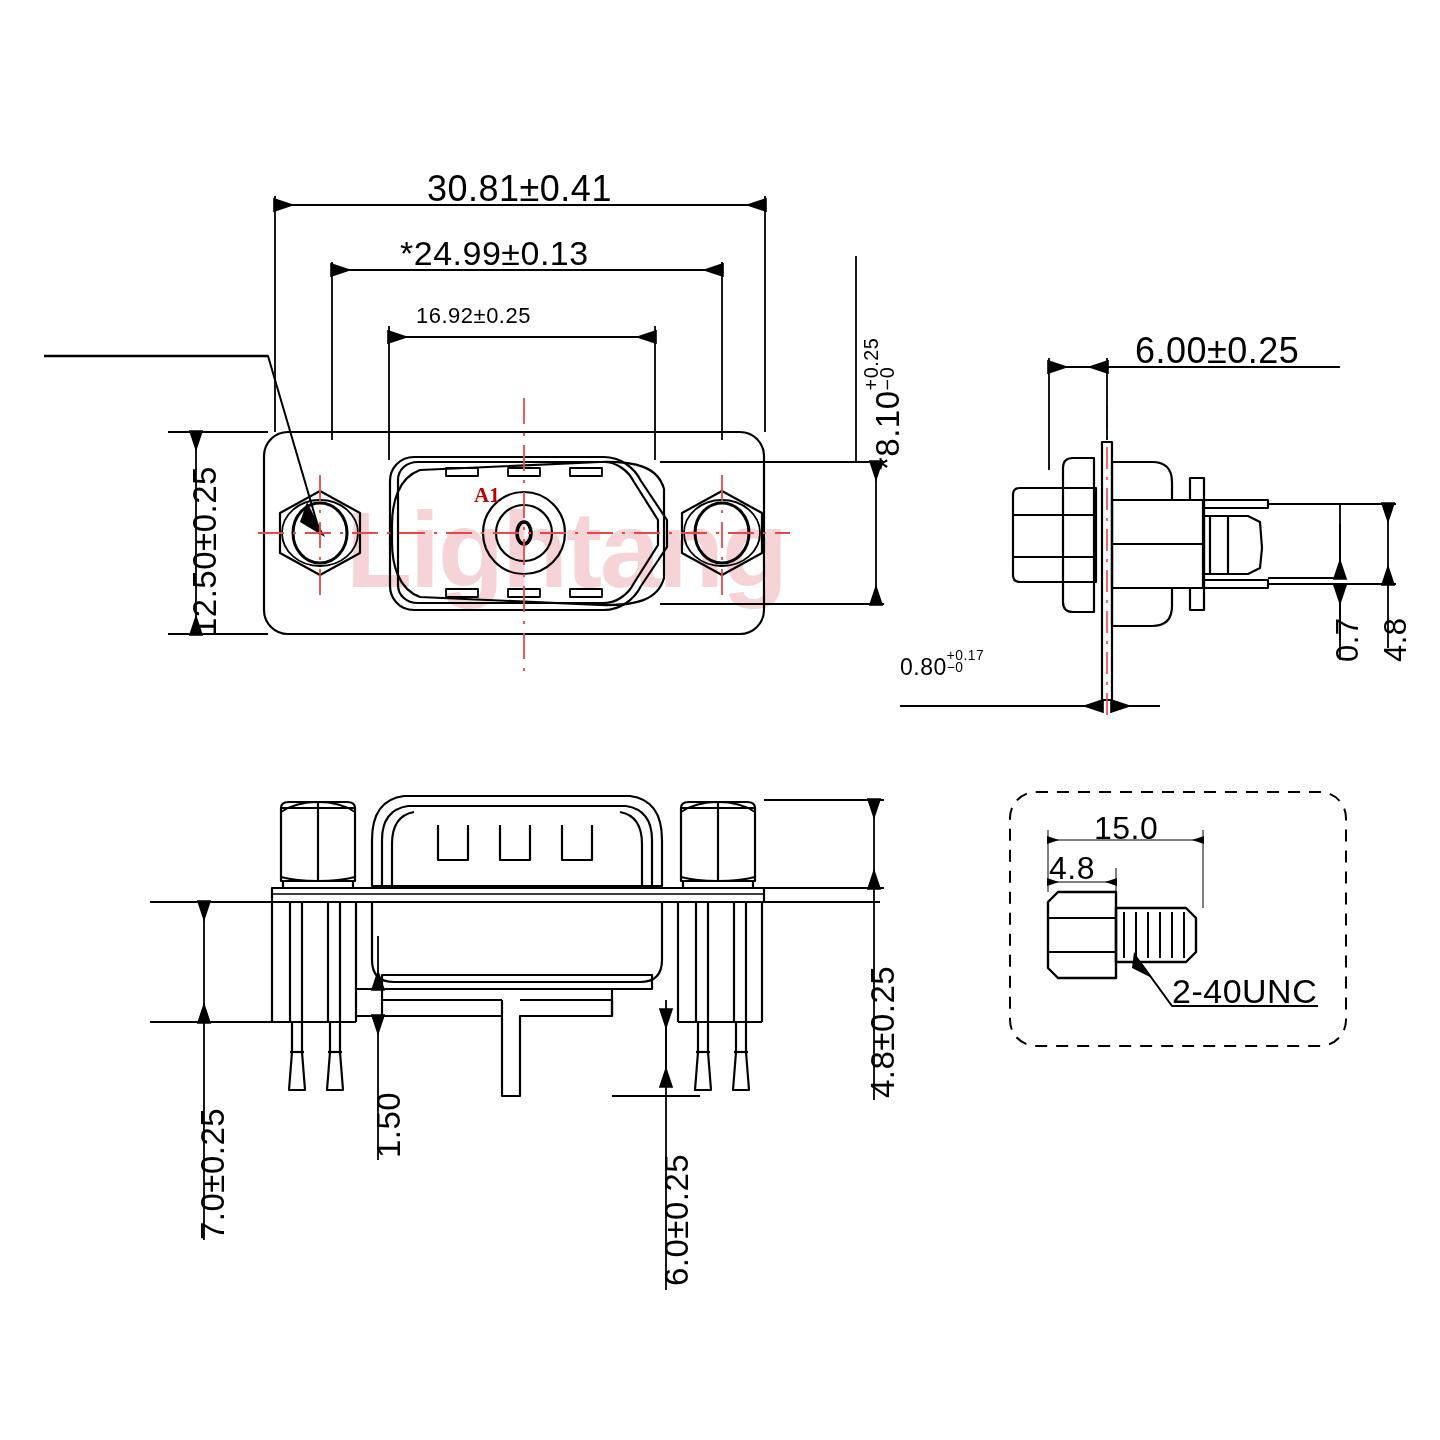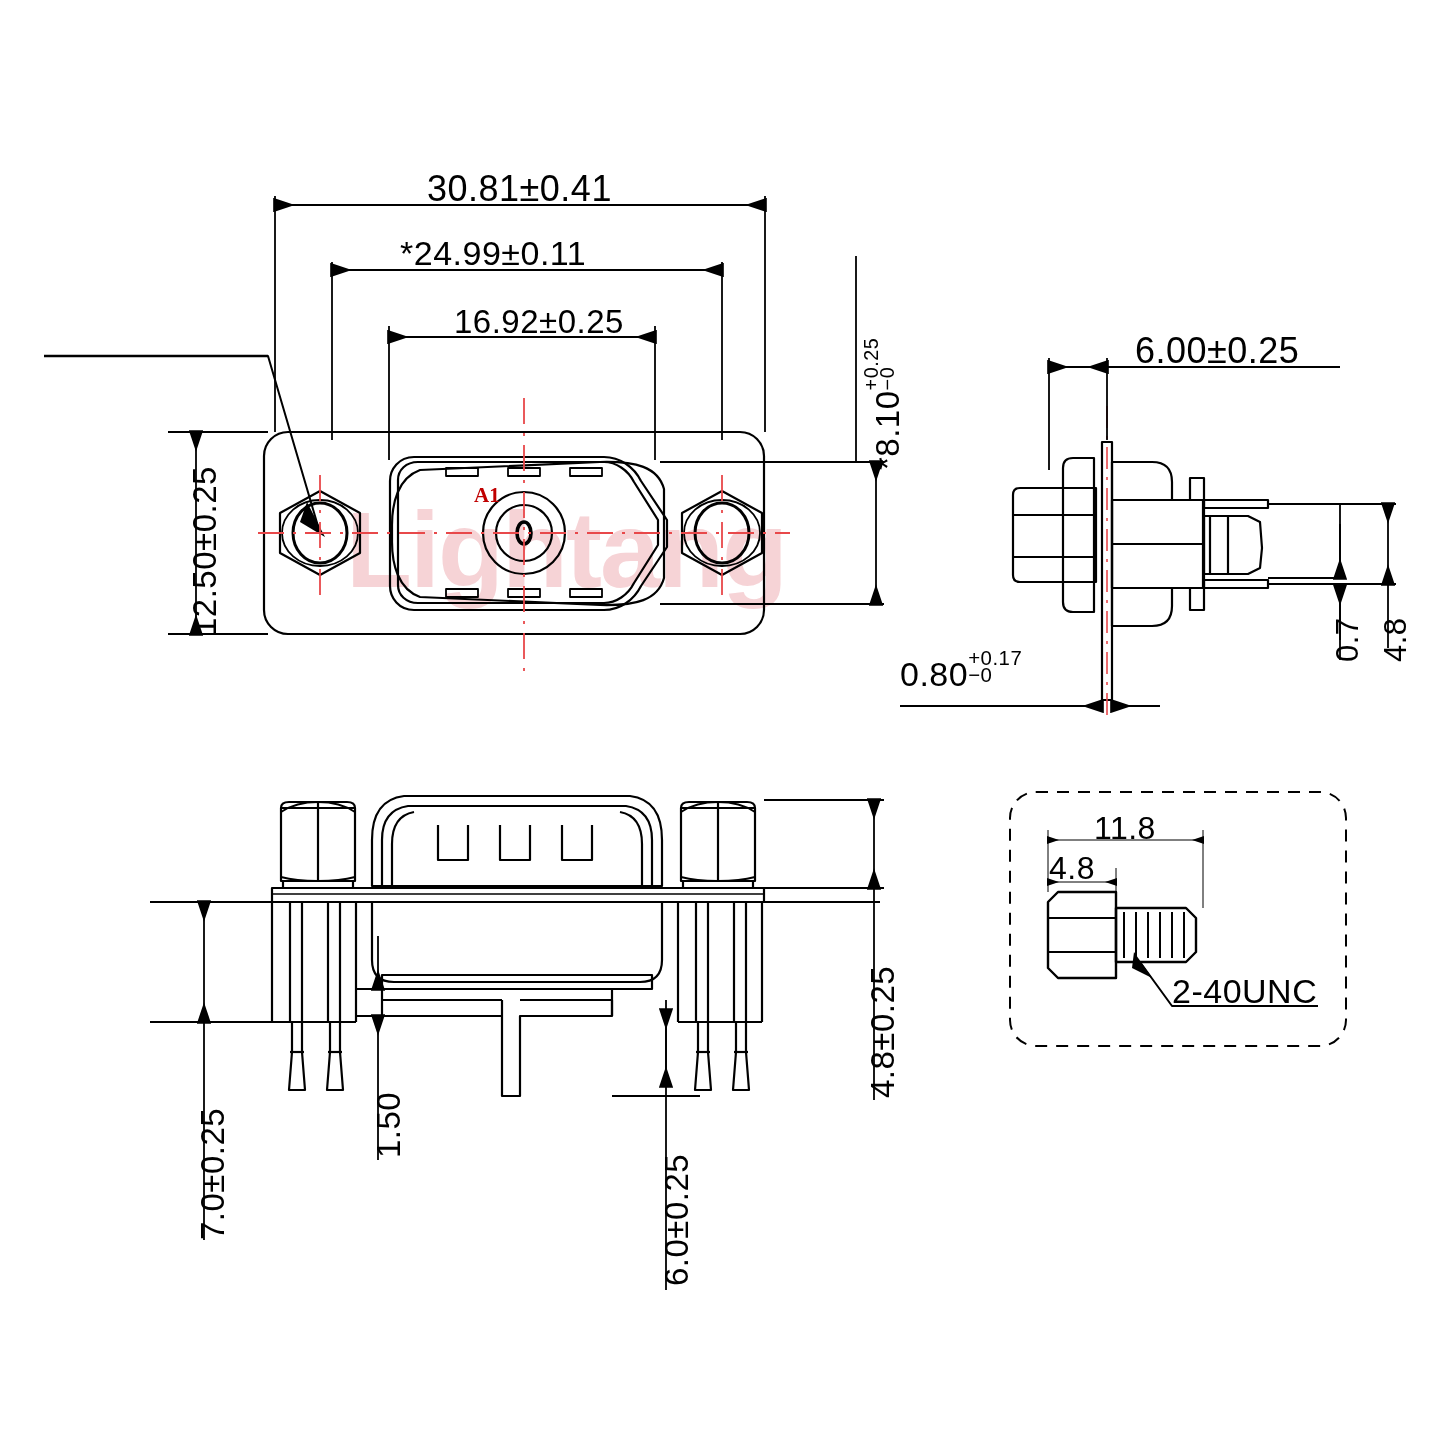--- a/index.html
+++ b/index.html
@@ -317,50 +317,50 @@
 
       <line x1="1116" y1="892" x2="1116" y2="868"></line>
       <line x1="1048" y1="882" x2="1116" y2="882" marker-start="url(#arrOut)" marker-end="url(#arrIn)"></line>
     </g>
 
     </g>
   </svg>
 
   <div class="dimtxt" style="left:427px;top:168px;font-size:36px;">30.81±0.41</div>
 
-  <div class="dimtxt" style="left:400px;top:234px;font-size:34px;">*24.99±0.11</div>
-
-  <div class="dimtxt" style="left:416px;top:303px;font-size:33px;margin-left:38px;">16.92±0.25</div>
+  <div class="dimtxt" style="left:400px;top:234px;font-size:34px;">*24.99±0.13</div>
+
+  <div class="dimtxt" style="left:416px;top:303px;font-size:22px;">16.92±0.25</div>
 
   <div class="dimtxt rot90" style="left:186px;top:636px;font-size:33px;">12.50±0.25</div>
 
   <div class="dimtxt rot90" style="left:866px;top:470px;font-size:33px;">
     <span>*8.10</span><span class="tol"><b class="up">+0.25</b><b class="dn">−0</b></span>
   </div>
 
 
   <div class="redlbl" style="left:474px;top:483px;font-size:21px;">A1</div>
 
   <div class="dimtxt" style="left:1135px;top:330px;font-size:36px;">6.00±0.25</div>
 
-  <div class="dimtxt" style="left:900px;top:652px;font-size:34px;">
+  <div class="dimtxt" style="left:900px;top:652px;font-size:23px;">
     <span>0.80</span><span class="tol"><b class="up">+0.17</b><b class="dn">−0</b></span>
   </div>
 
   <div class="dimtxt rot90" style="left:1330px;top:662px;font-size:31px;">0.7</div>
 
   <div class="dimtxt rot90" style="left:1378px;top:662px;font-size:31px;">4.8</div>
 
   <div class="dimtxt rot90" style="left:194px;top:1240px;font-size:33px;">7.0±0.25</div>
 
   <div class="dimtxt rot90" style="left:370px;top:1158px;font-size:33px;">1.50</div>
 
   <div class="dimtxt rot90" style="left:658px;top:1286px;font-size:33px;">6.0±0.25</div>
 
   <div class="dimtxt rot90" style="left:864px;top:1098px;font-size:33px;">4.8±0.25</div>
 
-  <div class="dimtxt" style="left:1094px;top:810px;font-size:32px;">11.8</div>
+  <div class="dimtxt" style="left:1094px;top:810px;font-size:32px;">15.0</div>
 
   <div class="dimtxt" style="left:1049px;top:850px;font-size:32px;">4.8</div>
 
   <div class="dimtxt" style="left:1172px;top:972px;font-size:34px;">2-40UNC</div>
 
 </div>
 
 </body></html>

